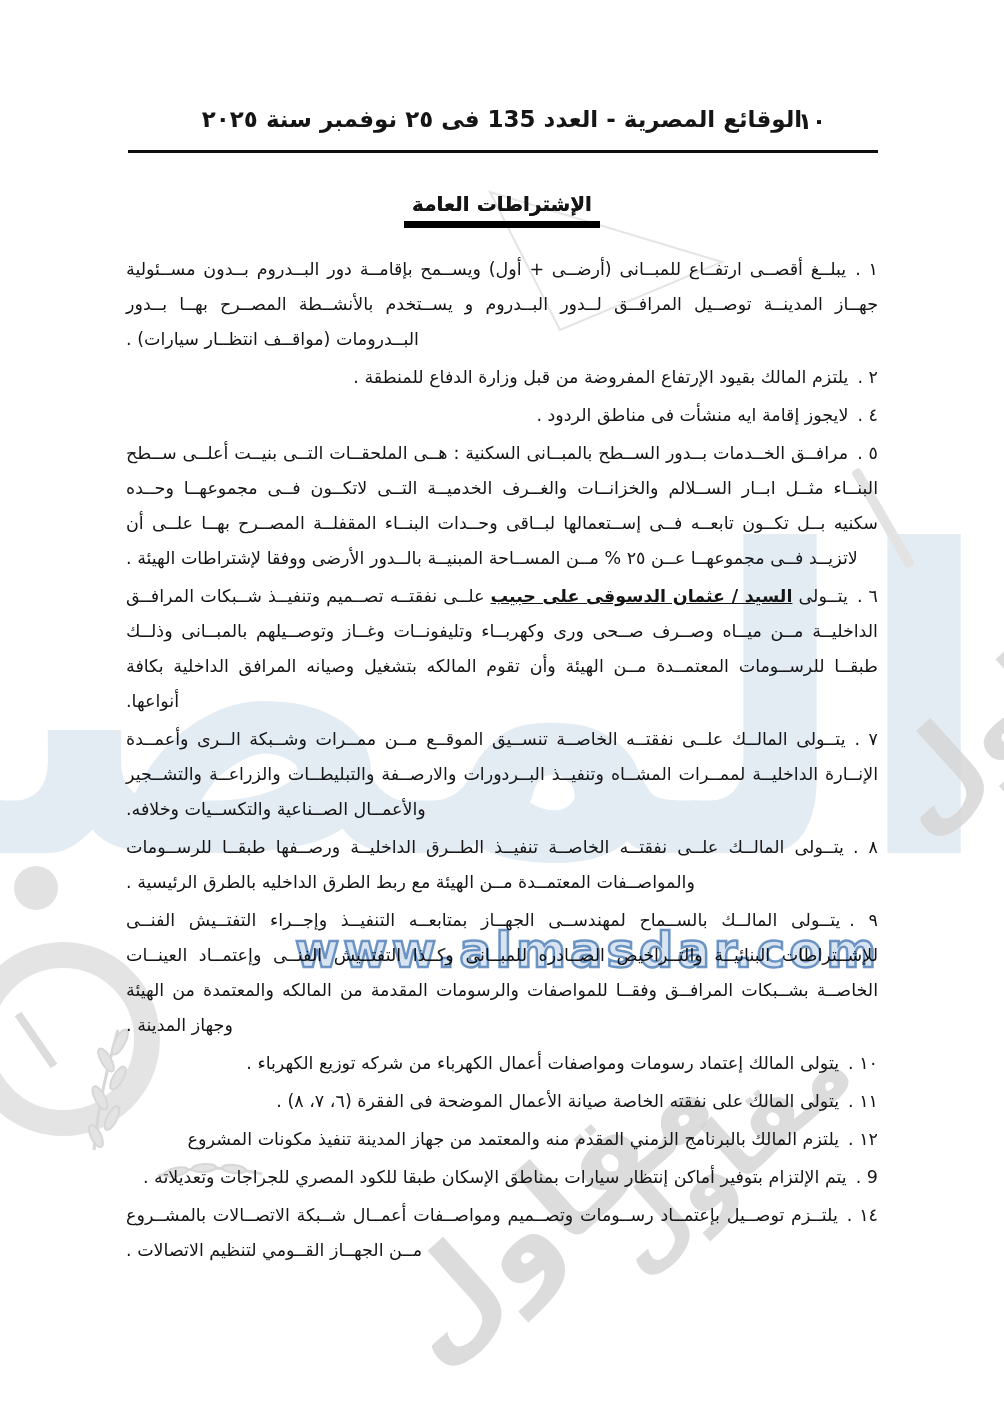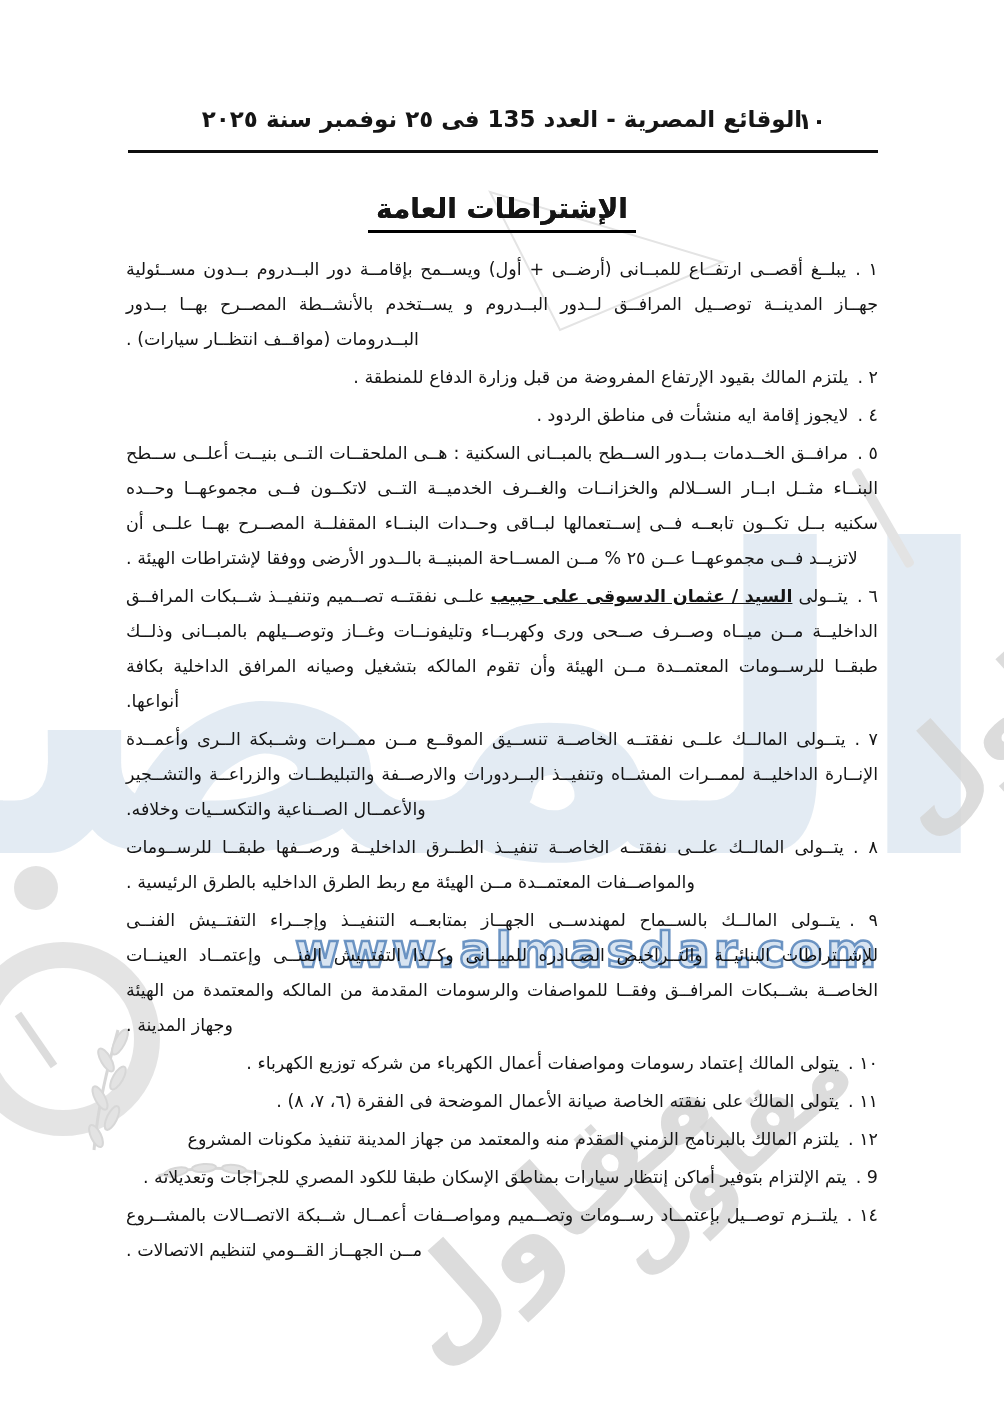--- a/index.html
+++ b/index.html
@@ -19,22 +19,22 @@
     font-size:23px;font-weight:bold;direction:rtl;
   }
   .rule{
     position:absolute;top:150px;left:128px;width:750px;height:3px;
     background:#0e0e0e;
   }
   
   .title-wrap{position:absolute;top:192px;left:0;width:100%;text-align:center;z-index:2;}
   .title-inner{
     display:inline-block;direction:rtl;
-    font-size:28px;font-weight:bold;
-    border-bottom:3px solid #000000;padding:0 8px 5px 8px;
+    font-size:20px;font-weight:bold;
+    border-bottom:7px solid #000000;padding:0 8px 5px 8px;
     text-shadow:0 0 0.6px #000;
   }
   
   .items{
     position:absolute;top:252px;right:126px;width:752px;z-index:2;
     direction:rtl;text-align:justify;
     font-size:17.5px;line-height:35px;
   }
   .item{margin-bottom:3px;text-align-last:right;}
   .item.tl-left{text-align-last:left;}

